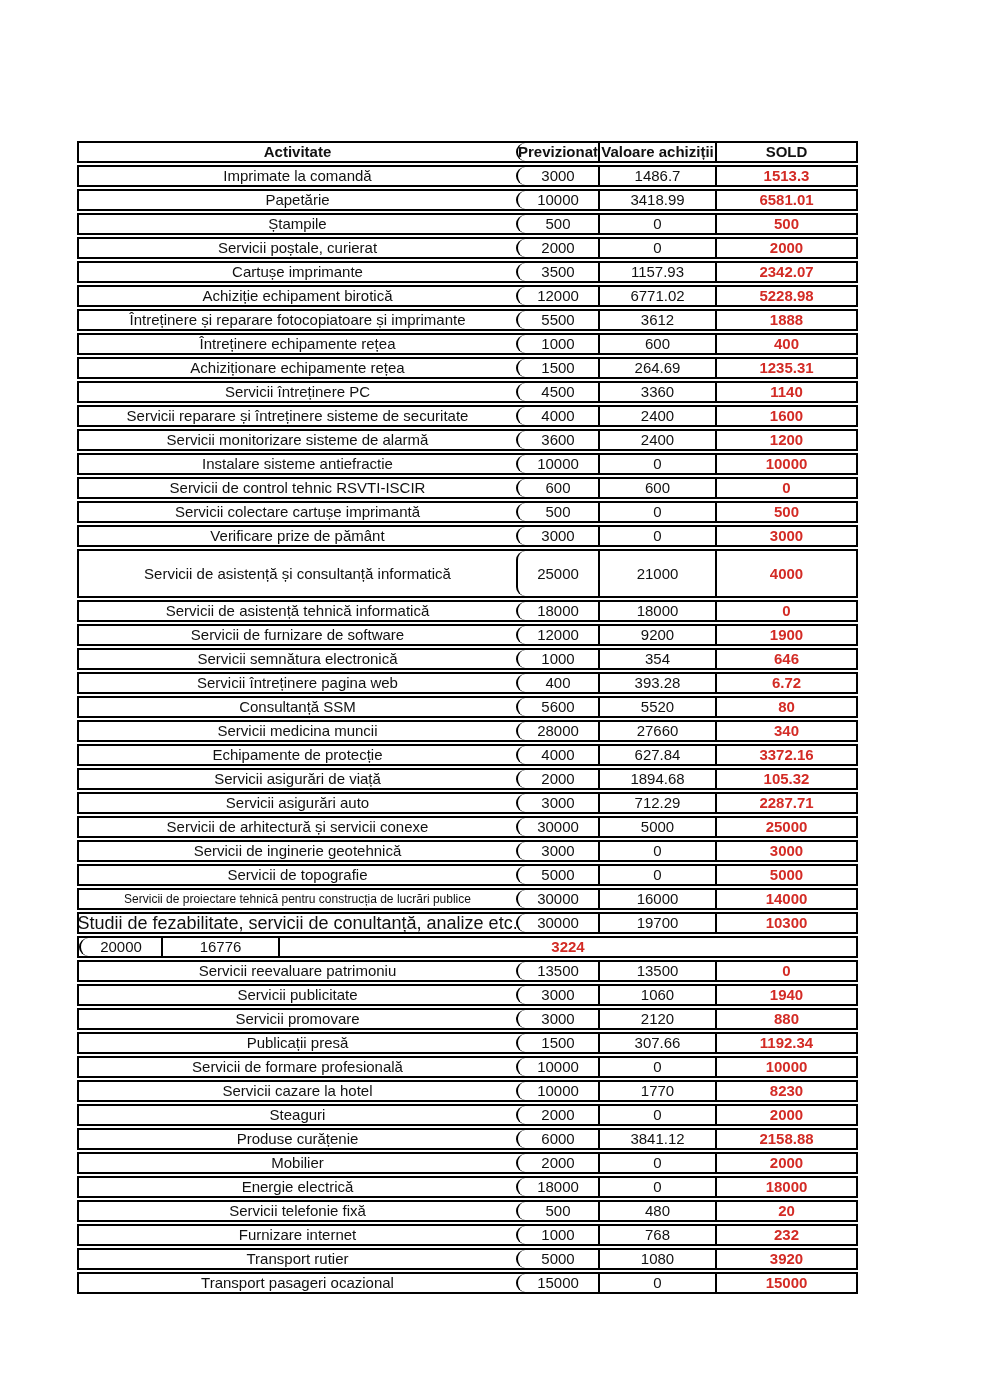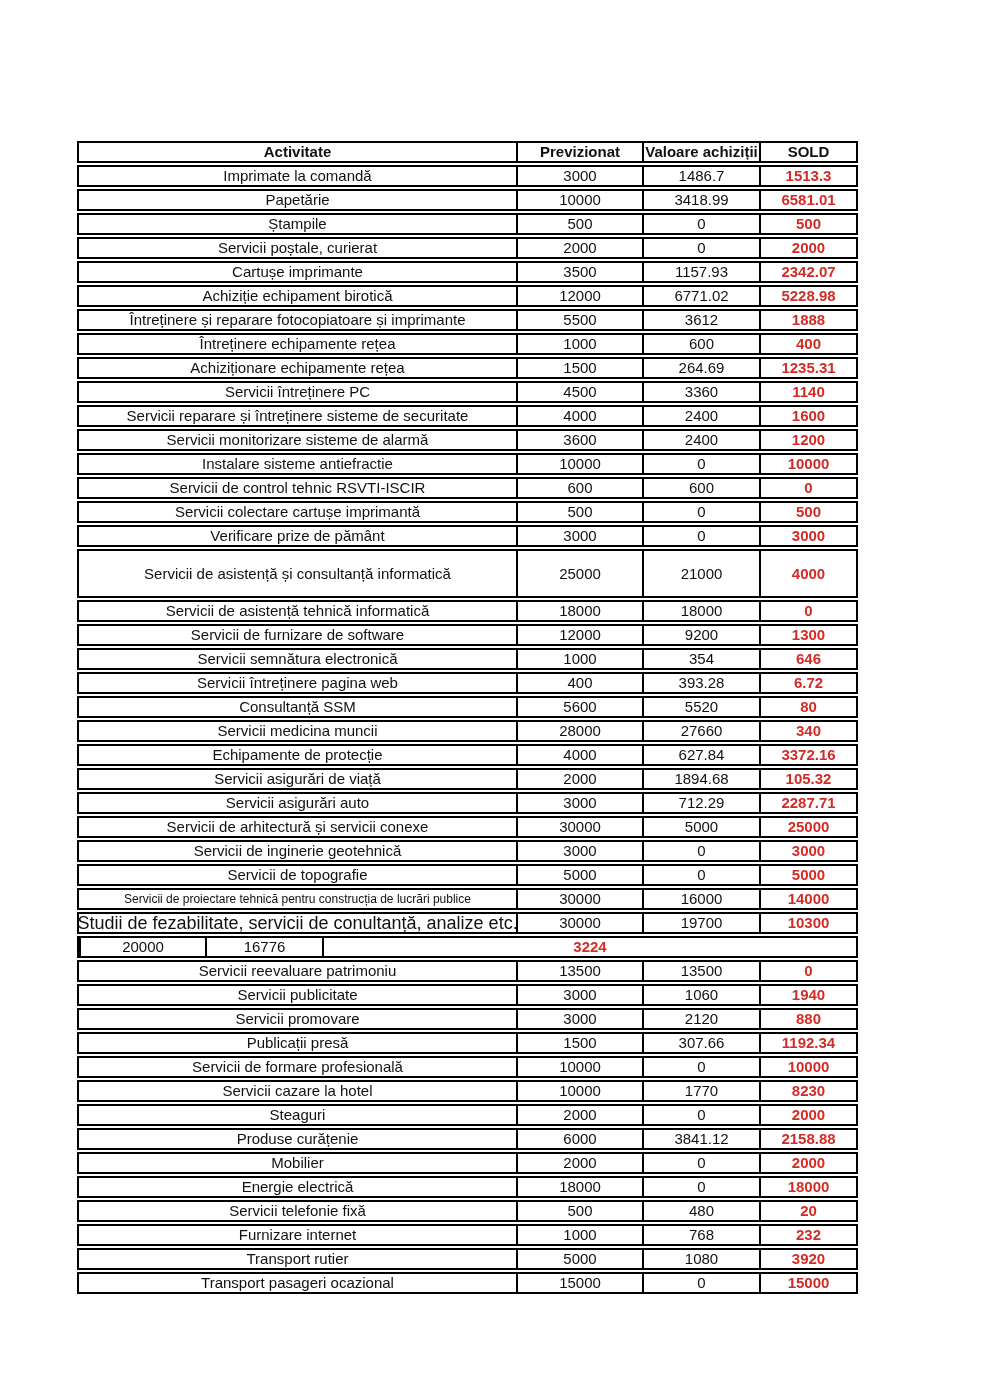--- a/index.html
+++ b/index.html
@@ -36,21 +36,21 @@
     display:flex;
     align-items:center;
     justify-content:center;
     text-align:center;
     font-size:15px;
     line-height:1.05;
     white-space:nowrap;
     overflow:hidden;
   }
   .c-a{width:437px;}
-  .c-p{width:126px;border-left:2px solid var(--border);}
+  .c-p{width:82px;border-left:2px solid var(--border);border-radius:9px;}
   .c-v{width:117px;border-left:2px solid var(--border);}
   .c-s{flex:1;border-left:2px solid var(--border);color:var(--sold);font-weight:bold;}
   .c-a.mid{font-size:18px;}
   .c-a.small{font-size:12px;}
   .t-header .cell{font-weight:bold;}
   .t-header .c-s{color:var(--text);}
 </style>
 </head>
 <body>
 
@@ -167,21 +167,21 @@
       <div class="t-row">
         <div class="cell c-a">Servicii de asistență tehnică informatică</div>
         <div class="cell c-p">18000</div>
         <div class="cell c-v">18000</div>
         <div class="cell c-s">0</div>
       </div>
       <div class="t-row">
         <div class="cell c-a">Servicii de furnizare de software</div>
         <div class="cell c-p">12000</div>
         <div class="cell c-v">9200</div>
-        <div class="cell c-s">1300</div>
+        <div class="cell c-s">1900</div>
       </div>
       <div class="t-row">
         <div class="cell c-a">Servicii semnătura electronică</div>
         <div class="cell c-p">1000</div>
         <div class="cell c-v">354</div>
         <div class="cell c-s">646</div>
       </div>
       <div class="t-row">
         <div class="cell c-a">Servicii întreținere pagina web</div>
         <div class="cell c-p">400</div>

